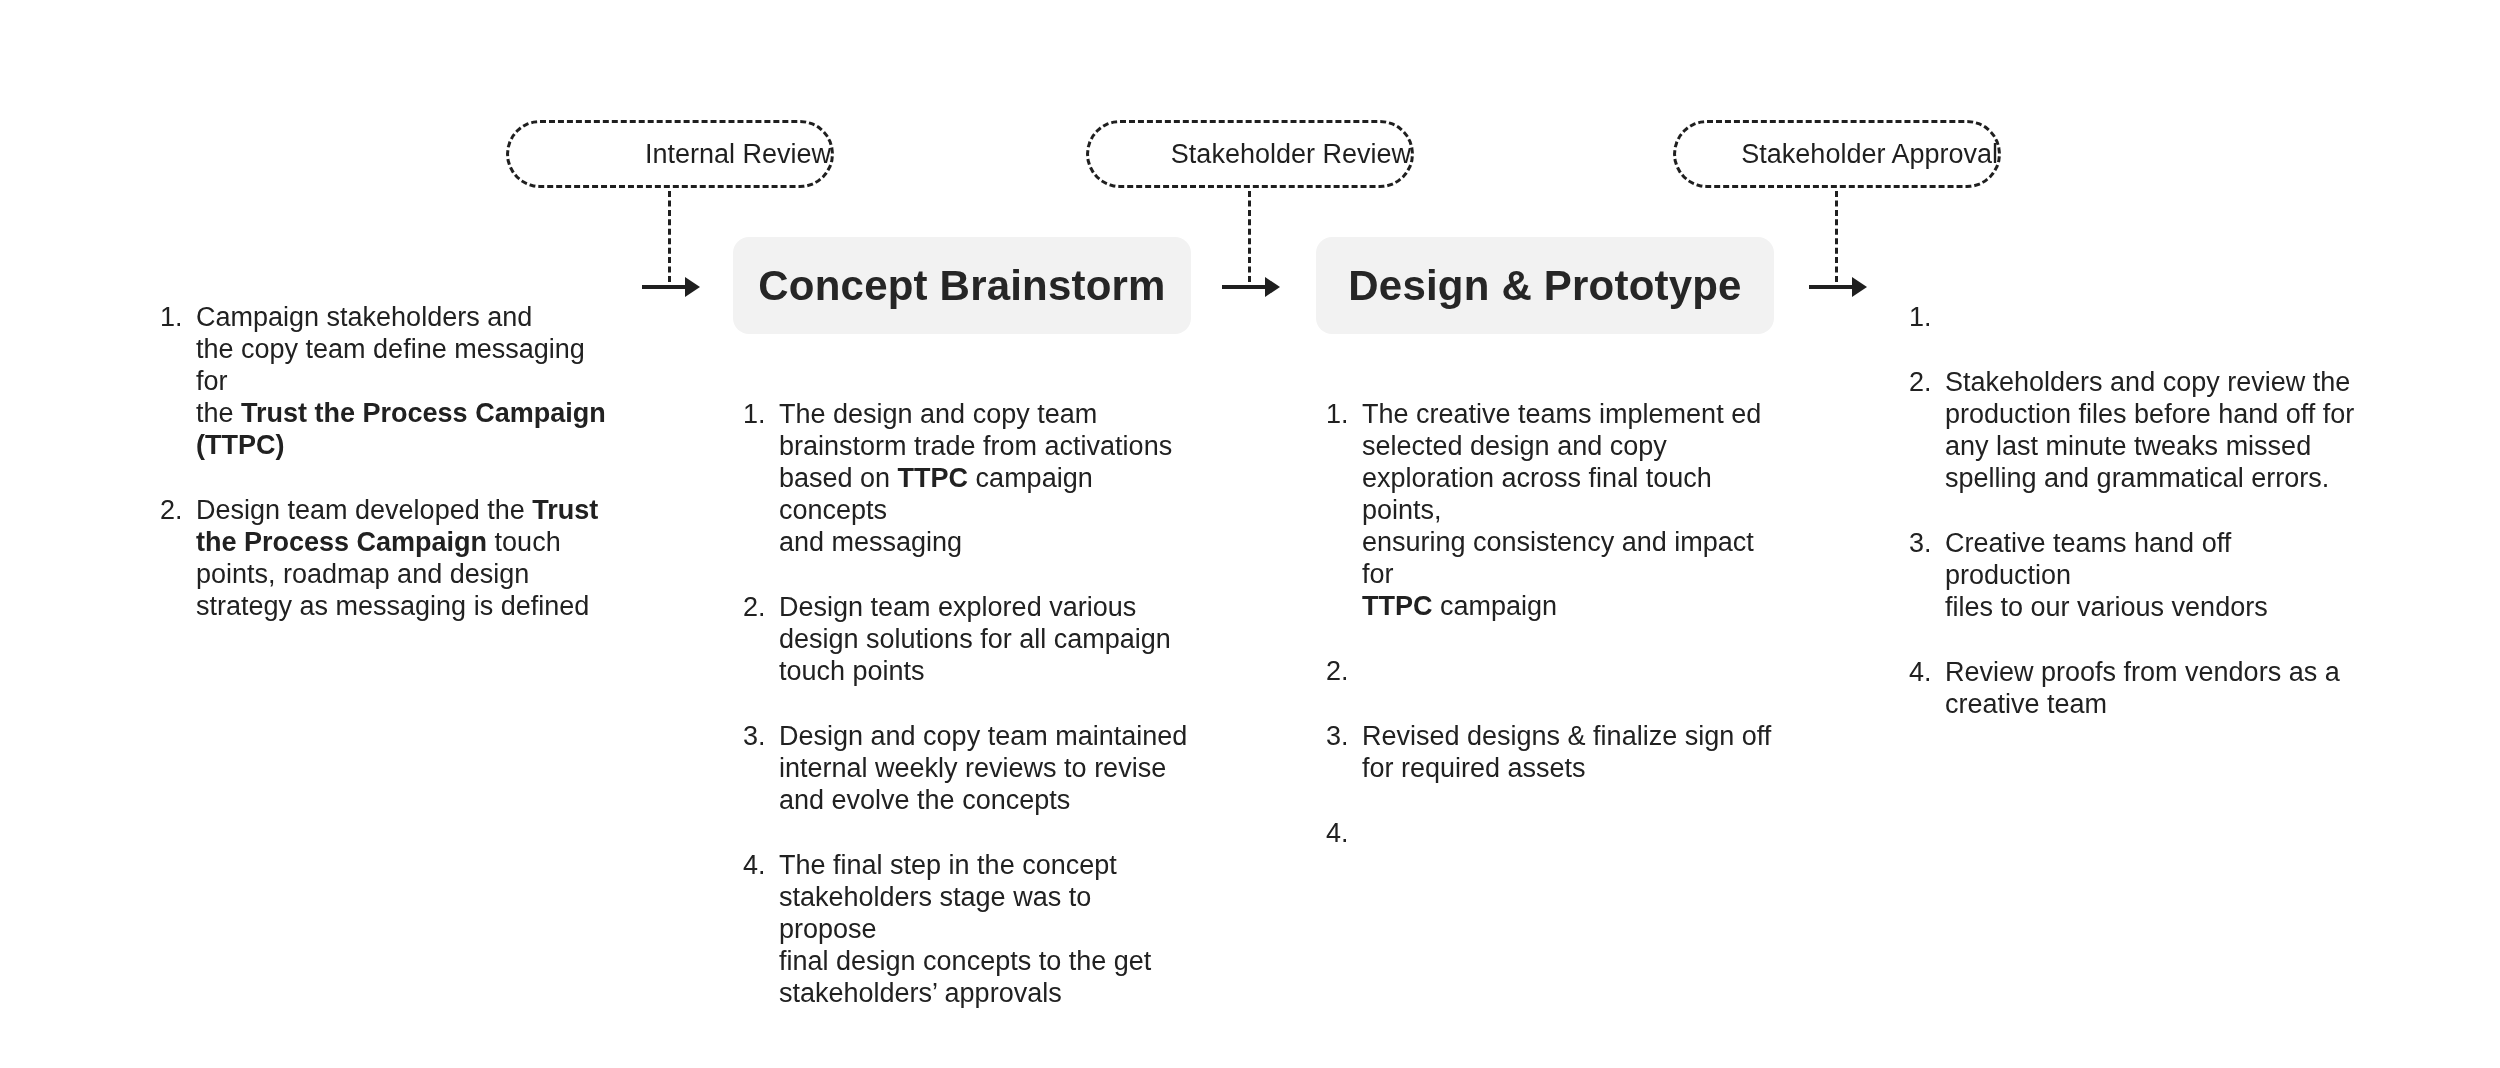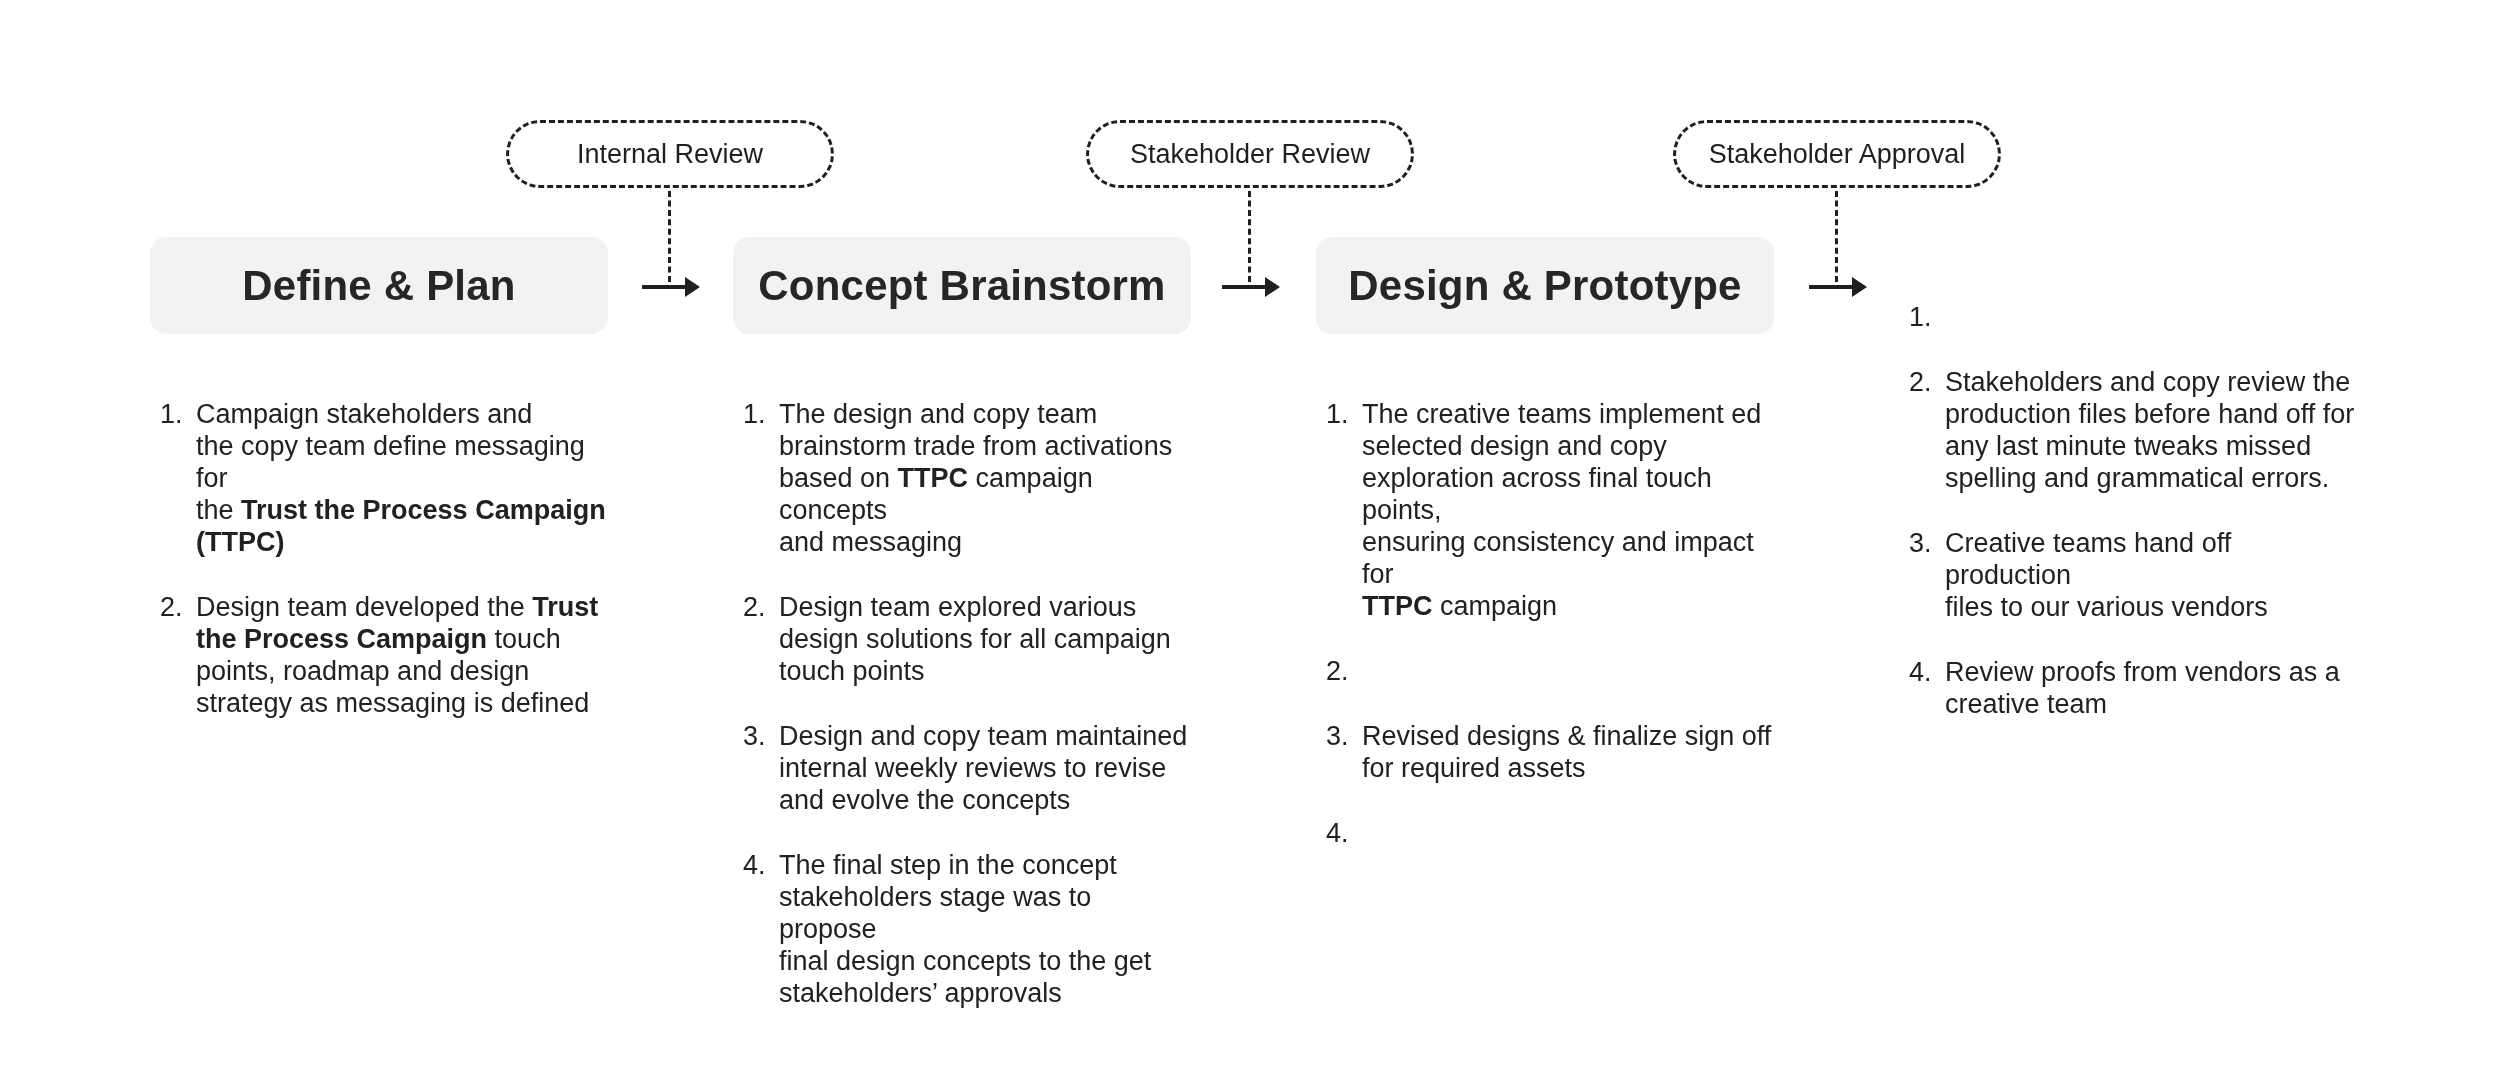--- a/index.html
+++ b/index.html
@@ -82,21 +82,21 @@
     left: 0;
     transform: translateX(-50%);
     width: 328px;
     height: 68px;
     box-sizing: border-box;
     border: 3px dashed var(--line-color, #1f1f1f);
     border-radius: 40px;
     background: var(--bg, #ffffff);
     display: flex;
     align-items: center;
-    justify-content: center;
+    justify-content: flex-end;
   }
   .badge-label {
     font-size: 27px;
     color: var(--line-color, #1f1f1f);
     white-space: nowrap;
   }
   .vline {
     position: absolute;
     top: 191px;
     left: -2px;
@@ -142,23 +142,20 @@
     </div>
     <div class="vline"></div>
     <svg class="arrow" width="58" height="26" viewBox="0 0 58 26">
       <line x1="0" y1="13" x2="45" y2="13" stroke="currentColor" stroke-width="4"></line>
       <polygon points="43,3 58,13 43,23" fill="currentColor"></polygon>
     </svg>
   </div>
     </div>
   <div class="stages-row" id="stages-row">
       <div class="stage-col">
-    <div class="stage-box">
-      <span class="stage-title">Define &amp; Plan</span>
-    </div>
     <ol class="stage-list">
           <li class="list-item">
     <span class="num">1.</span>
     <span class="item-text"><span>Campaign stakeholders and
 the copy team define messaging for
 the </span><b>Trust the Process Campaign
 (TTPC)</b></span>
   </li>
           <li class="list-item">
     <span class="num">2.</span>

